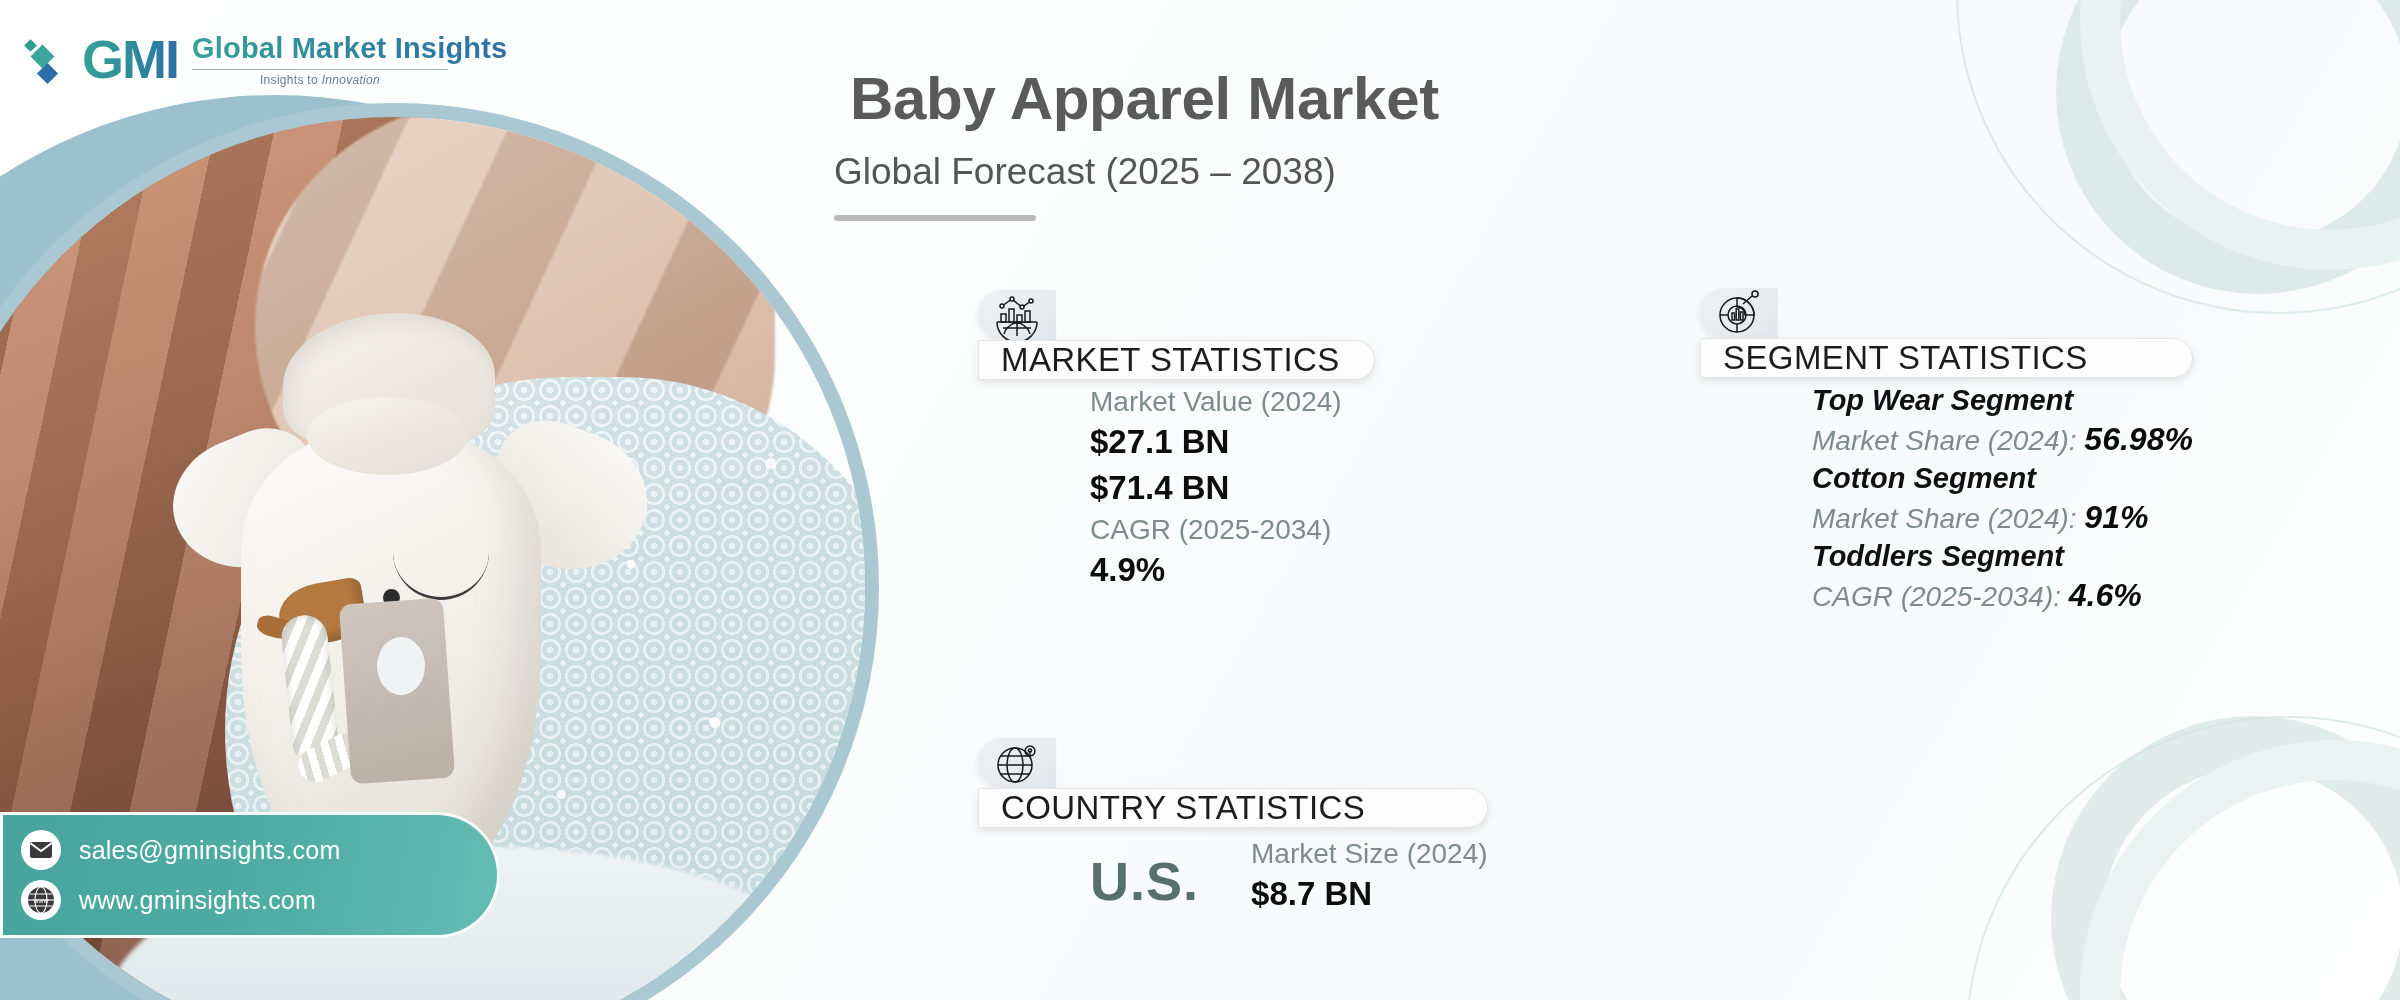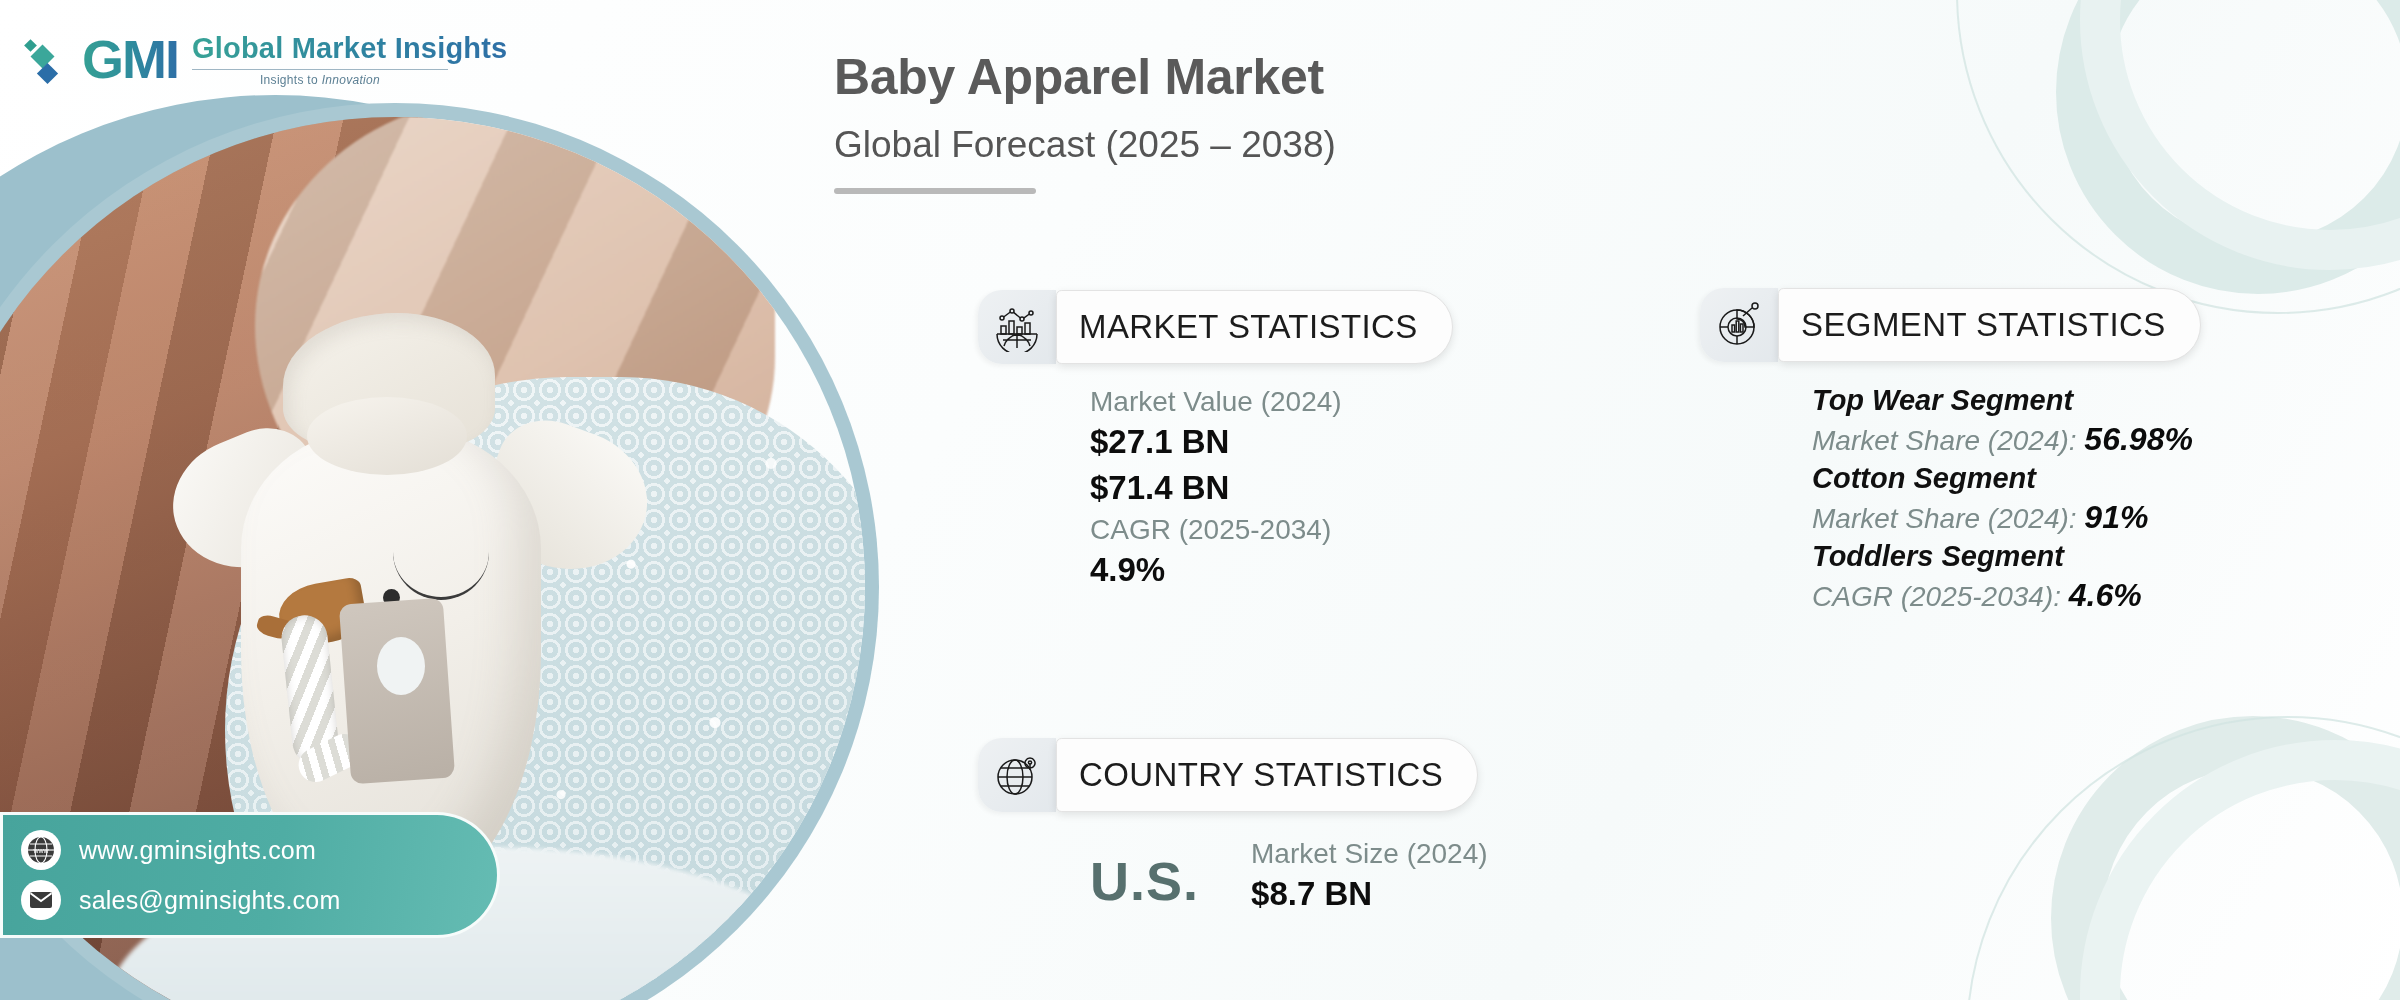--- a/index.html
+++ b/index.html
@@ -131,27 +131,27 @@
     border:3px solid rgba(255,255,255,.95);
     border-radius:0 64px 64px 0;display:flex;flex-direction:column;
     justify-content:center;gap:10px;padding-left:18px;box-sizing:border-box;}
   .crow{display:flex;align-items:center;gap:18px;}
   .cicon{width:40px;height:40px;border-radius:50%;background:#ffffff;
          display:flex;align-items:center;justify-content:center;flex:0 0 40px;}
   .ctext{color:#ffffff;font-size:25px;letter-spacing:.2px;}
 
   
   #title{position:absolute;left:834px;top:48px;width:900px;}
-  .h1{font-size:50px;font-weight:bold;color:#5a5a5a;letter-spacing:-.3px;margin:0;}
+  .h1{font-size:60px;font-weight:bold;color:#5a5a5a;letter-spacing:-.3px;margin:16px;}
   .h2{font-size:37px;color:#555555;margin:18px 0 0 0;font-weight:normal;}
   .uline{width:202px;height:6px;background:#b9b9b9;border-radius:3px;margin-top:22px;}
 
   
   .panel{position:absolute;}
-  .phead{display:flex;align-items:stretch;height:74px;}
+  .phead{display:flex;align-items:stretch;height:74px;flex-direction:column;}
   .pbadge{width:78px;background:linear-gradient(135deg,#eef1f3,#e3e8ec);
           border-radius:24px 0 0 24px;display:flex;align-items:center;justify-content:center;
           box-shadow:-2px 2px 5px rgba(0,0,0,.05);}
   .ppill{flex:0 0 auto;background:#fdfdfd;border:1px solid #e3e3e3;
          border-radius:6px 40px 40px 6px;display:flex;align-items:center;
          padding:0 34px 0 22px;box-shadow:0 3px 9px rgba(0,0,0,.10);}
   .ppill span{font-size:33px;color:#1c1c1c;letter-spacing:.4px;}
 
   .prow{margin-top:4px;}
   .plabel{font-size:28px;color:#7d8c8b;line-height:1.32;}
@@ -220,39 +220,39 @@
           <div class="tag-card"></div>
             <div class="tag-hole"></div>
         </div>
       </div>
     </div>
   </div>
 
   <div id="contact">
     <div class="crow">
       <span class="cicon">
+        <svg width="24" height="18" viewBox="0 0 24 18">
+            <rect x="1" y="1" width="22" height="16" rx="2" fill="#3a3a3a"></rect>
+            <path d="M1.5 2.2 L12 10 L22.5 2.2" stroke="#ffffff" stroke-width="2" fill="none"></path>
+          </svg>
+      </span>
+      <span class="ctext">sales@gminsights.com</span>
+    </div>
+    <div class="crow">
+      <span class="cicon">
         <svg width="30" height="30" viewBox="0 0 30 30">
             <circle cx="15" cy="15" r="13" fill="#3a3a3a"></circle>
             <ellipse cx="15" cy="15" rx="6" ry="13" fill="none" stroke="#ffffff" stroke-width="1.1"></ellipse>
             <line x1="2" y1="15" x2="28" y2="15" stroke="#ffffff" stroke-width="1.1"></line>
             <line x1="4" y1="9" x2="26" y2="9" stroke="#ffffff" stroke-width="1"></line>
             <line x1="4" y1="21" x2="26" y2="21" stroke="#ffffff" stroke-width="1"></line>
             <text x="15" y="18" font-size="7" fill="#ffffff" text-anchor="middle" font-family="Liberation Sans">www</text>
           </svg>
       </span>
       <span class="ctext">www.gminsights.com</span>
-    </div>
-    <div class="crow">
-      <span class="cicon">
-        <svg width="24" height="18" viewBox="0 0 24 18">
-            <rect x="1" y="1" width="22" height="16" rx="2" fill="#3a3a3a"></rect>
-            <path d="M1.5 2.2 L12 10 L22.5 2.2" stroke="#ffffff" stroke-width="2" fill="none"></path>
-          </svg>
-      </span>
-      <span class="ctext">sales@gminsights.com</span>
     </div>
   </div>
 
   <div id="title">
     <div class="h1">Baby Apparel Market</div>
     <div class="h2">Global Forecast (2025 – 2038)</div>
     <div class="uline"></div>
   </div>
 
   <div class="panel" id="p-market">

